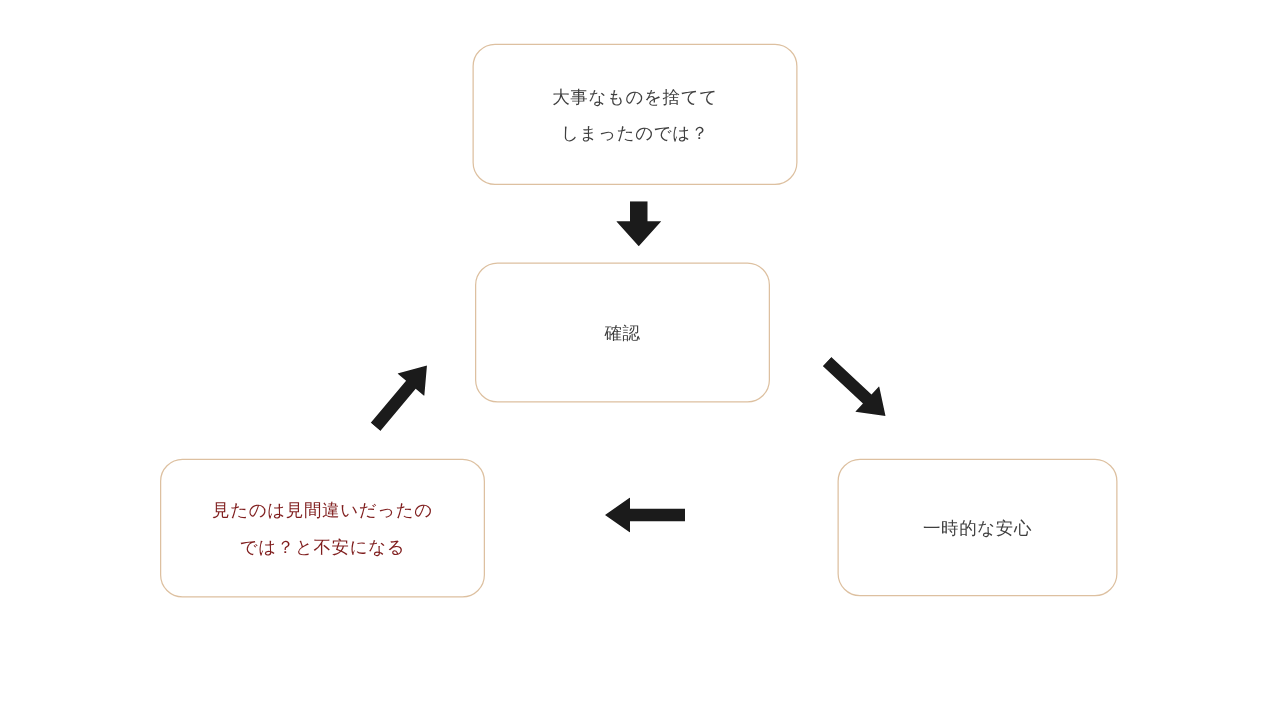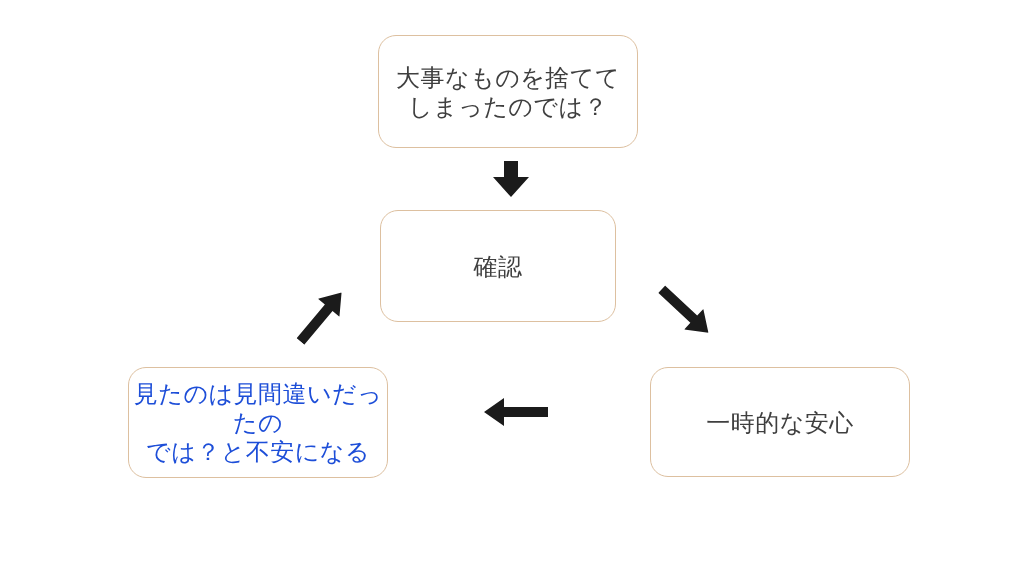--- a/index.html
+++ b/index.html
@@ -19,31 +19,31 @@
     position: absolute;
     box-sizing: border-box;
     border: 1.5px solid #ddc0a0;
     border-radius: 18px;
     background: #ffffff;
     display: flex;
     align-items: center;
     justify-content: center;
     text-align: center;
     color: #3f3f3f;
-    font-size: 24px;
+    font-size: 14px;
     line-height: 29px;
     letter-spacing: 0.5px;
   }
   .node-text {
     white-space: pre-line;
   }
   .node-top        { left: 378px; top: 35px;  width: 260px; height: 113px; }
   .node-center     { left: 380px; top: 210px; width: 236px; height: 112px; }
   .node-bottom-left  { left: 128px; top: 367px; width: 260px; height: 111px; }
-  .node-bottom-right { left: 650px; top: 367px; width: 260px; height: 110px; }
+  .node-bottom-right { left: 670px; top: 367px; width: 224px; height: 110px; }
   .arrow {
     position: absolute;
     display: block;
   }
   .arrow-down     { left: 493px; top: 161px; }
   .arrow-down-right { left: 653px; top: 297px; transform: rotate(43deg); }
   .arrow-left     { left: 484px; top: 398px; transform: rotate(180deg); }
   .arrow-up-right { left: 289px; top: 303px; transform: rotate(-50deg); }
 </style>
 </head>
@@ -69,21 +69,21 @@
   </svg>
 
   <div class="node node-bottom-right" style="border-color: rgb(221, 192, 160); background: rgb(255, 255, 255); color: rgb(63, 63, 63);">
     <span class="node-text">一時的な安心</span>
   </div>
 
   <svg class="arrow arrow-left" width="64" height="28" viewBox="0 0 64 28">
     <polygon points="0,9 44,9 44,0 64,14 44,28 44,19 0,19" fill="#1b1b1b"></polygon>
   </svg>
 
-  <div class="node node-bottom-left" style="border-color: rgb(221, 192, 160); background: rgb(255, 255, 255); color: #1d4ed8;">
+  <div class="node node-bottom-left" style="border-color: rgb(221, 192, 160); background: rgb(255, 255, 255); color: #7f1d1d;">
     <span class="node-text">見たのは見間違いだったの
 では？と不安になる</span>
   </div>
 
   <svg class="arrow arrow-up-right" width="64" height="28" viewBox="0 0 64 28">
     <polygon points="0,9 44,9 44,0 64,14 44,28 44,19 0,19" fill="#1b1b1b"></polygon>
   </svg>
 
 </div>
 

